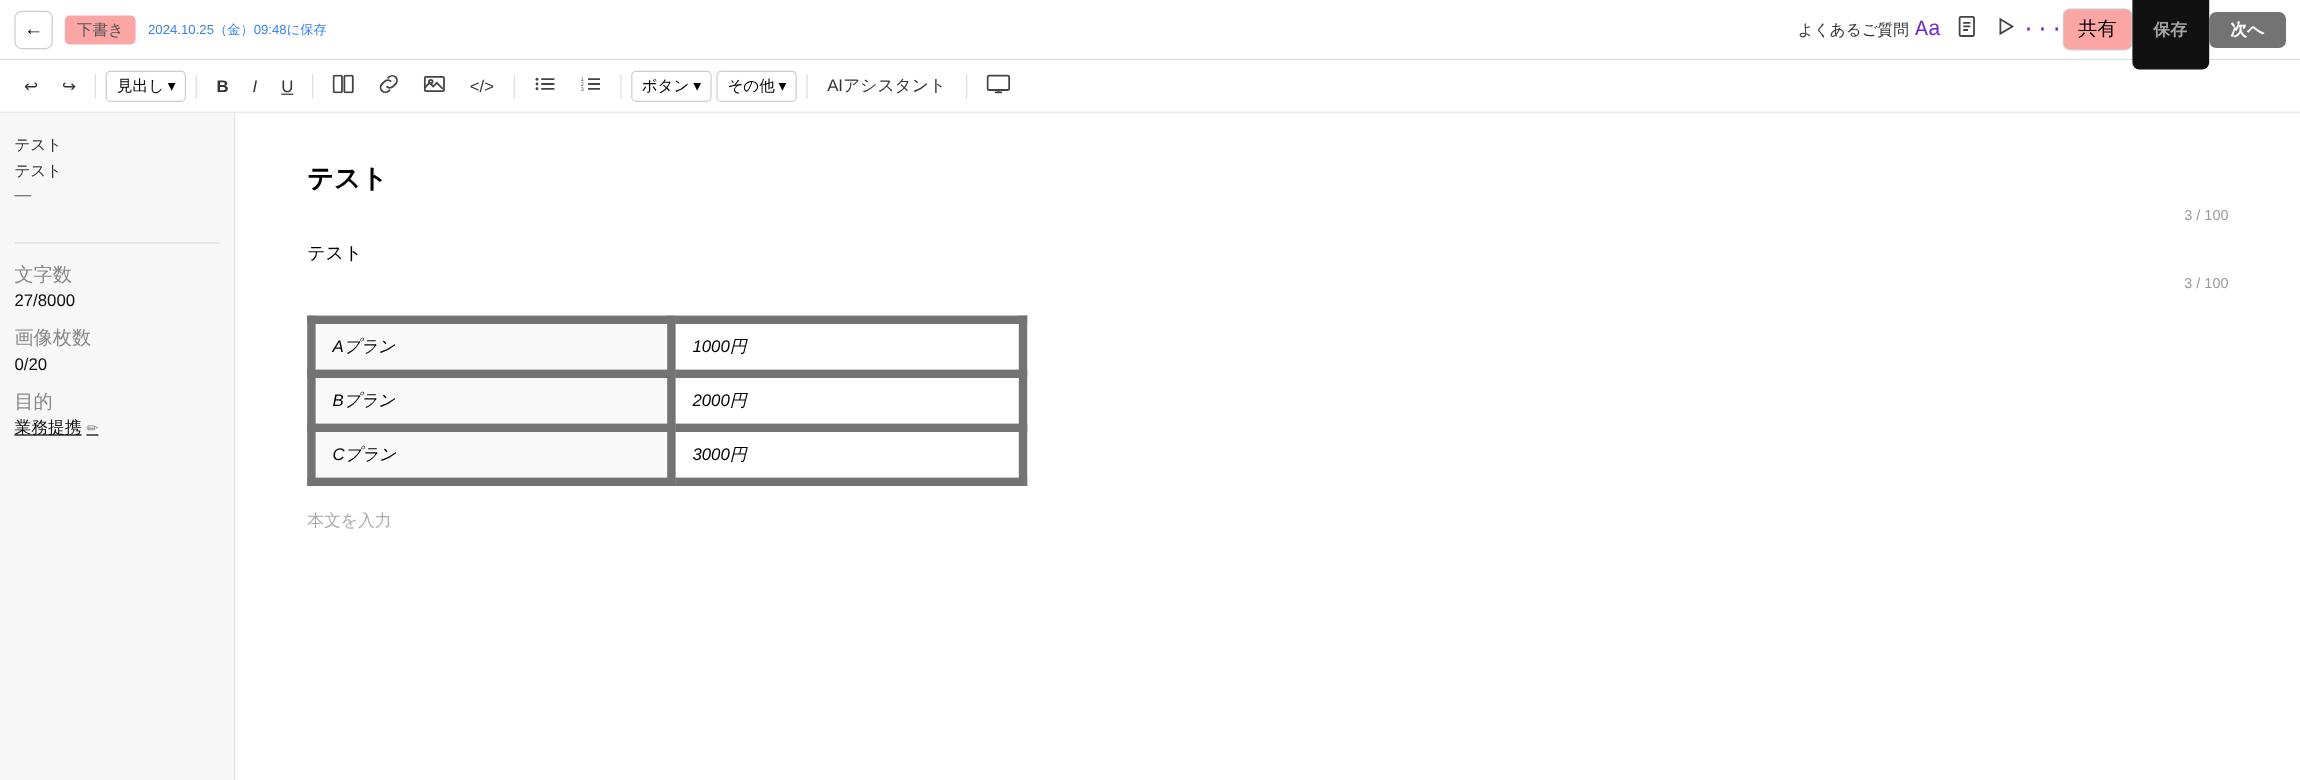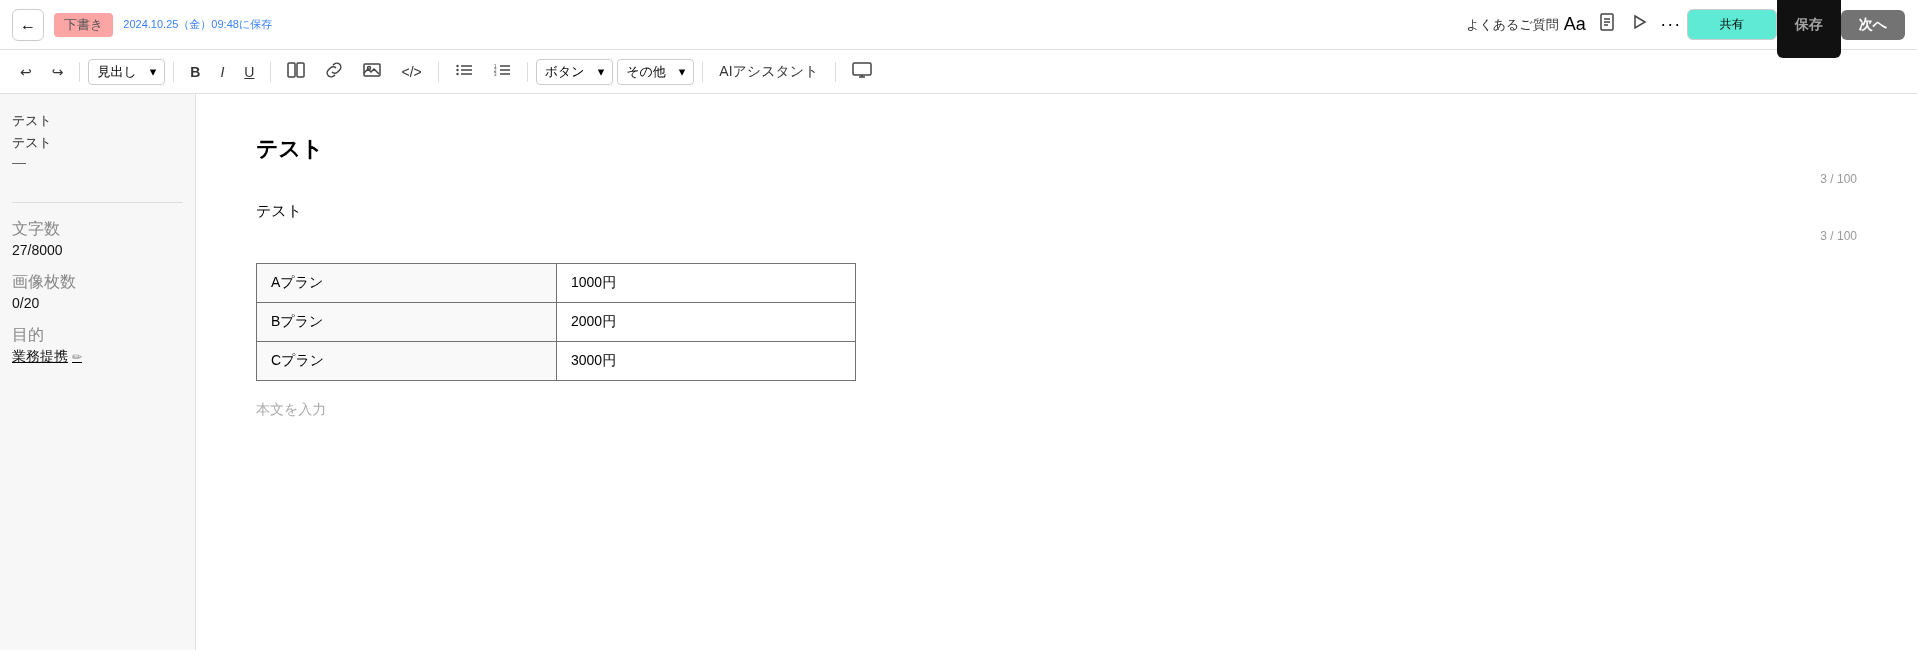--- a/index.html
+++ b/index.html
@@ -45,32 +45,33 @@
       color: #333;
       cursor: pointer;
     }
     .icon-btn {
       width: 32px; height: 32px;
       border: none;
       background: transparent;
       cursor: pointer;
       display: flex; align-items: center; justify-content: center;
       font-size: 18px;
-      color: #000000;
+      color: #6d28d9;
+      font-family: Liberation Mono, monospace;
     }
     .more-btn {
       font-size: 18px;
       letter-spacing: 1px;
     }
     .share-btn {
       border: 1px solid #ccc;
       border-radius: 6px;
-      padding: 6px 32px;
-      background: #5eead4;
-      font-size: 12px;
+      padding: 6px 12px;
+      background: #fca5a5;
+      font-size: 16px;
       cursor: pointer;
     }
     .save-btn {
       border: none;
       border-radius: 6px;
       padding: 24px 18px;
       background: #111;
       color: #a3a3a3;
       font-size: 14px;
       font-weight: bold;
@@ -113,21 +114,21 @@
       background: #ddd;
       margin: 0 4px;
     }
     .tb-dropdown {
       border: 1px solid #ccc;
       border-radius: 4px;
       padding: 3px 8px;
       font-size: 13px;
       background: #fff;
       cursor: pointer;
-      display: flex; align-items: center; gap: 13px;
+      display: flex; align-items: center; gap: 3px;
     }
 
     
     .main-layout {
       display: flex;
       height: calc(650px - 94px);
     }
 
     
     .sidebar {
@@ -210,23 +211,24 @@
       margin-bottom: 20px;
     }
 
     
     .price-table {
       border-collapse: collapse;
       width: 600px;
       margin-bottom: 20px;
     }
     .price-table td {
-      border: 1px solid #737373;
+      border: 7px solid #737373;
       padding: 10px 14px;
       font-size: 14px;
+      font-style: italic;
     }
     .price-table tr:nth-child(odd) td:first-child {
       background: #f9f9f9;
     }
     .price-table tr:nth-child(even) td:first-child {
       background: #f9f9f9;
     }
     .price-table td:first-child {
       width: 300px;
     }

